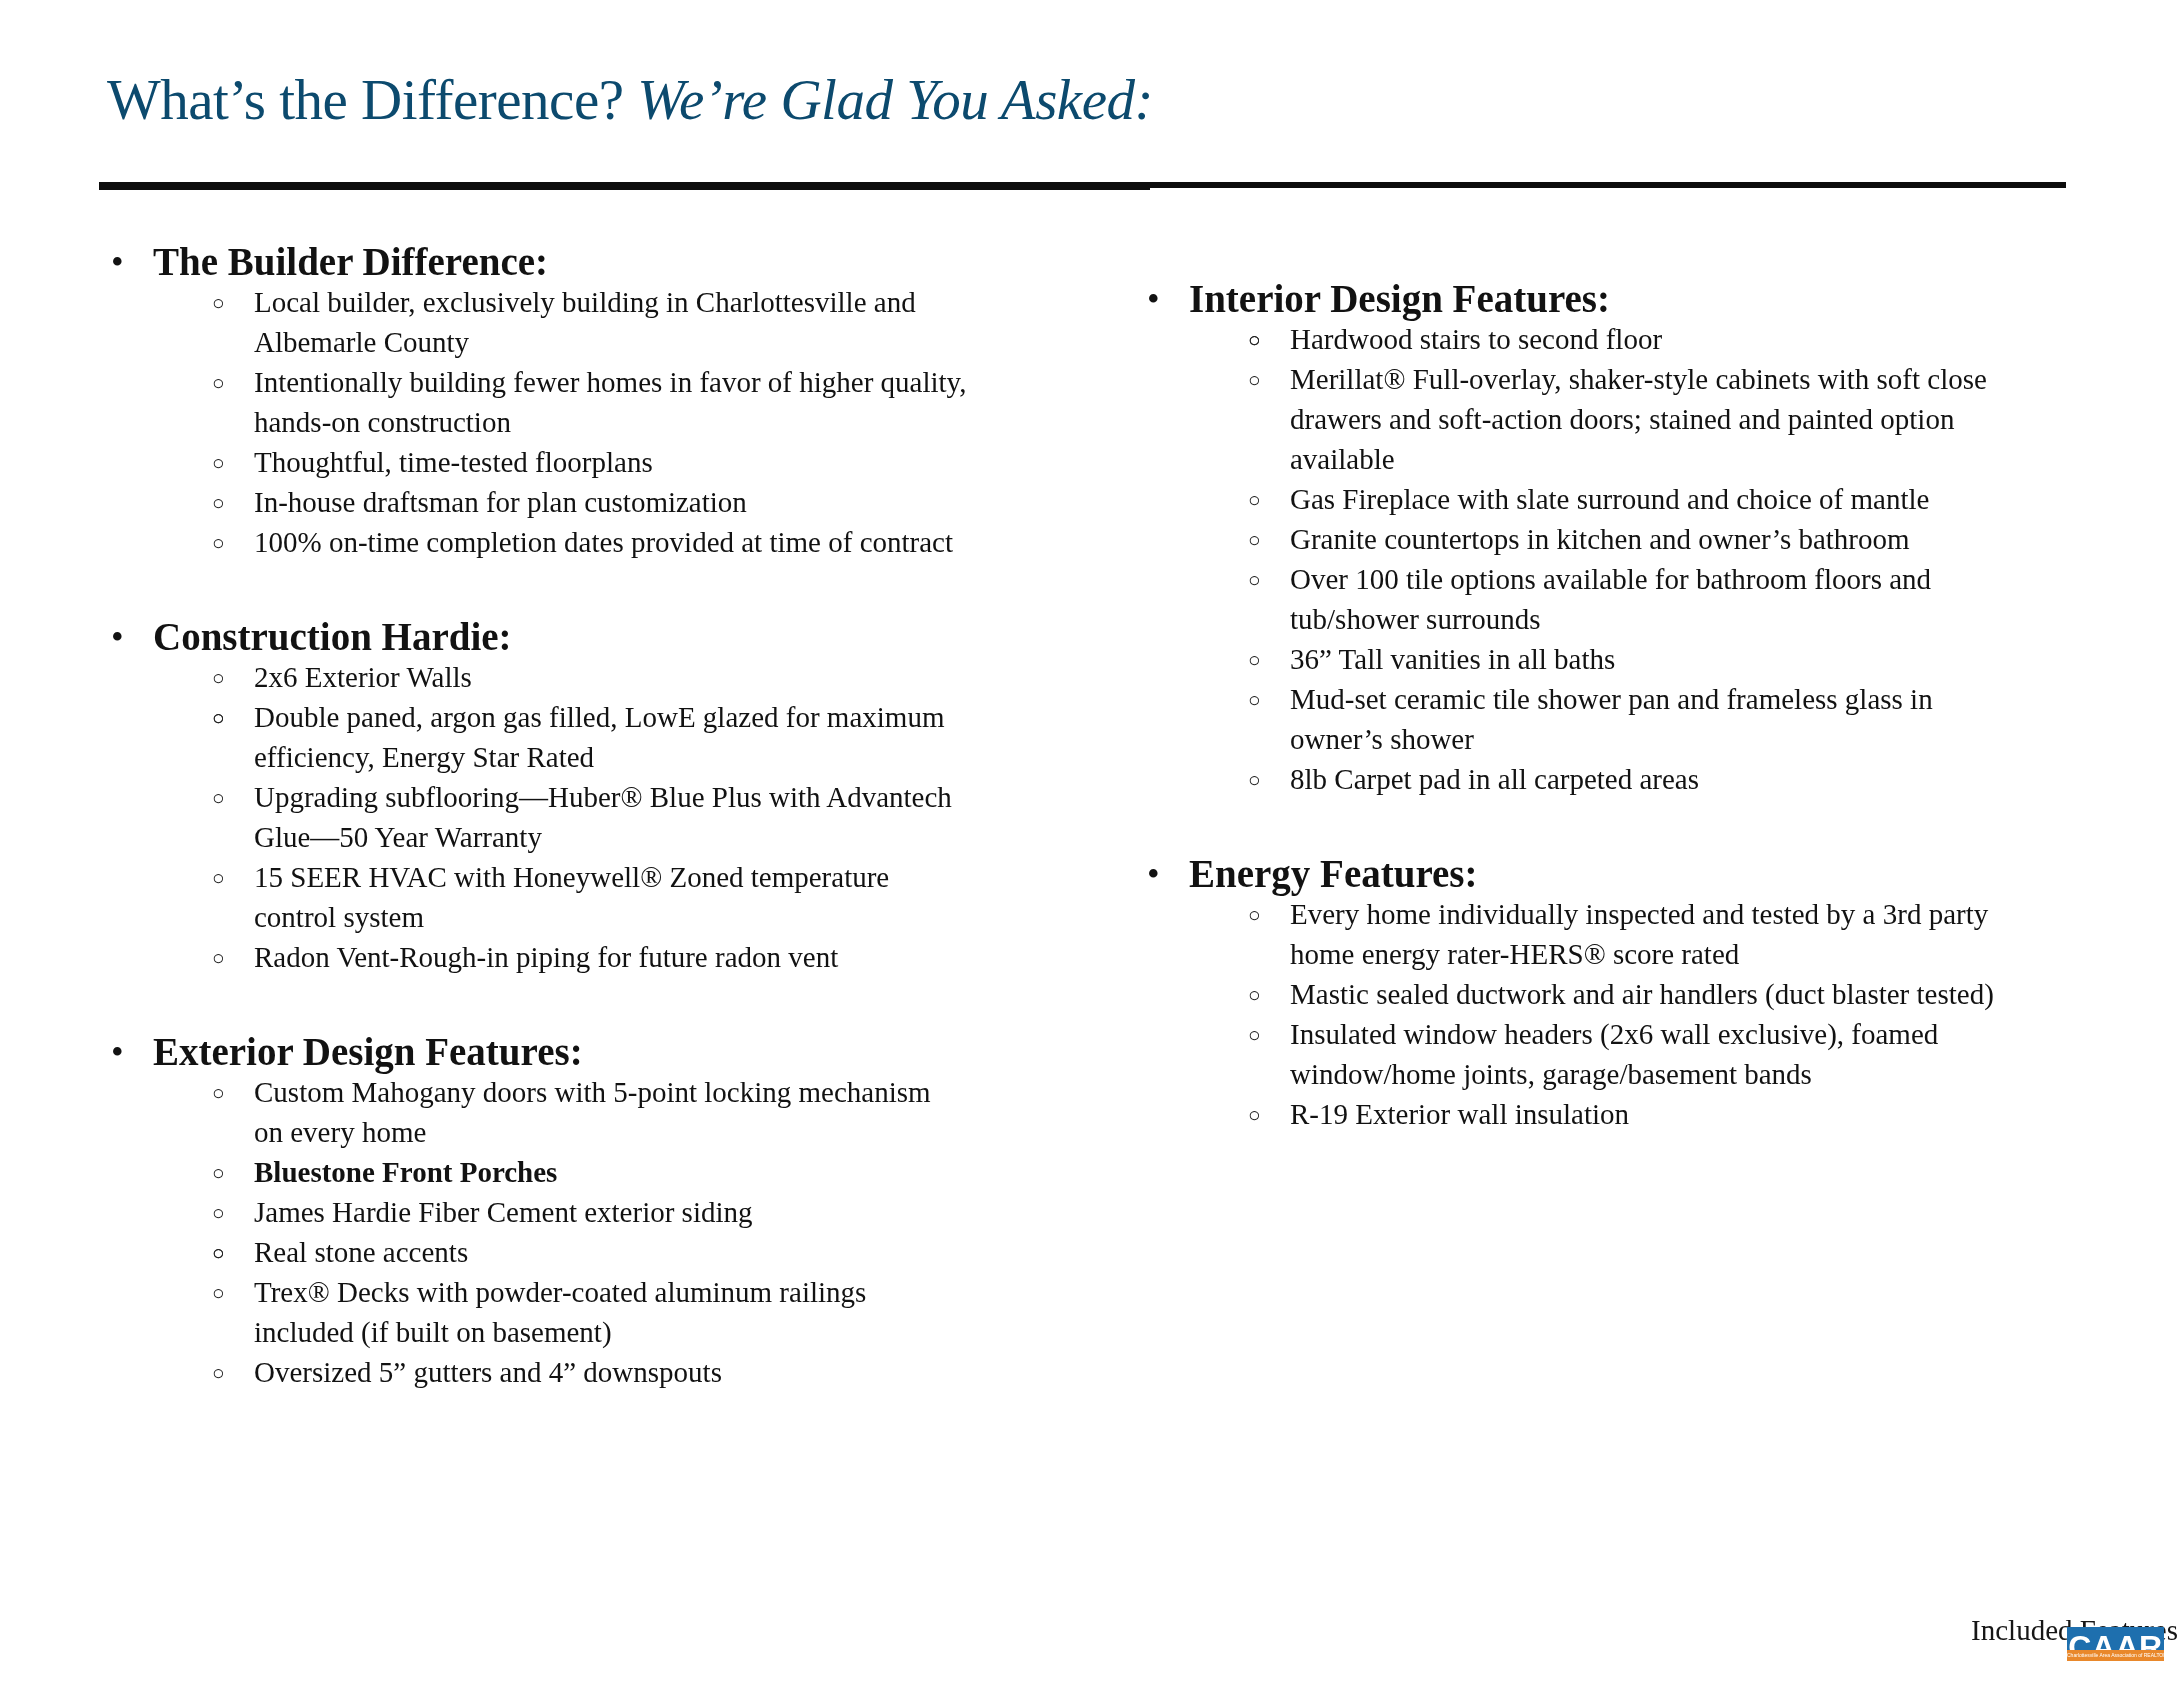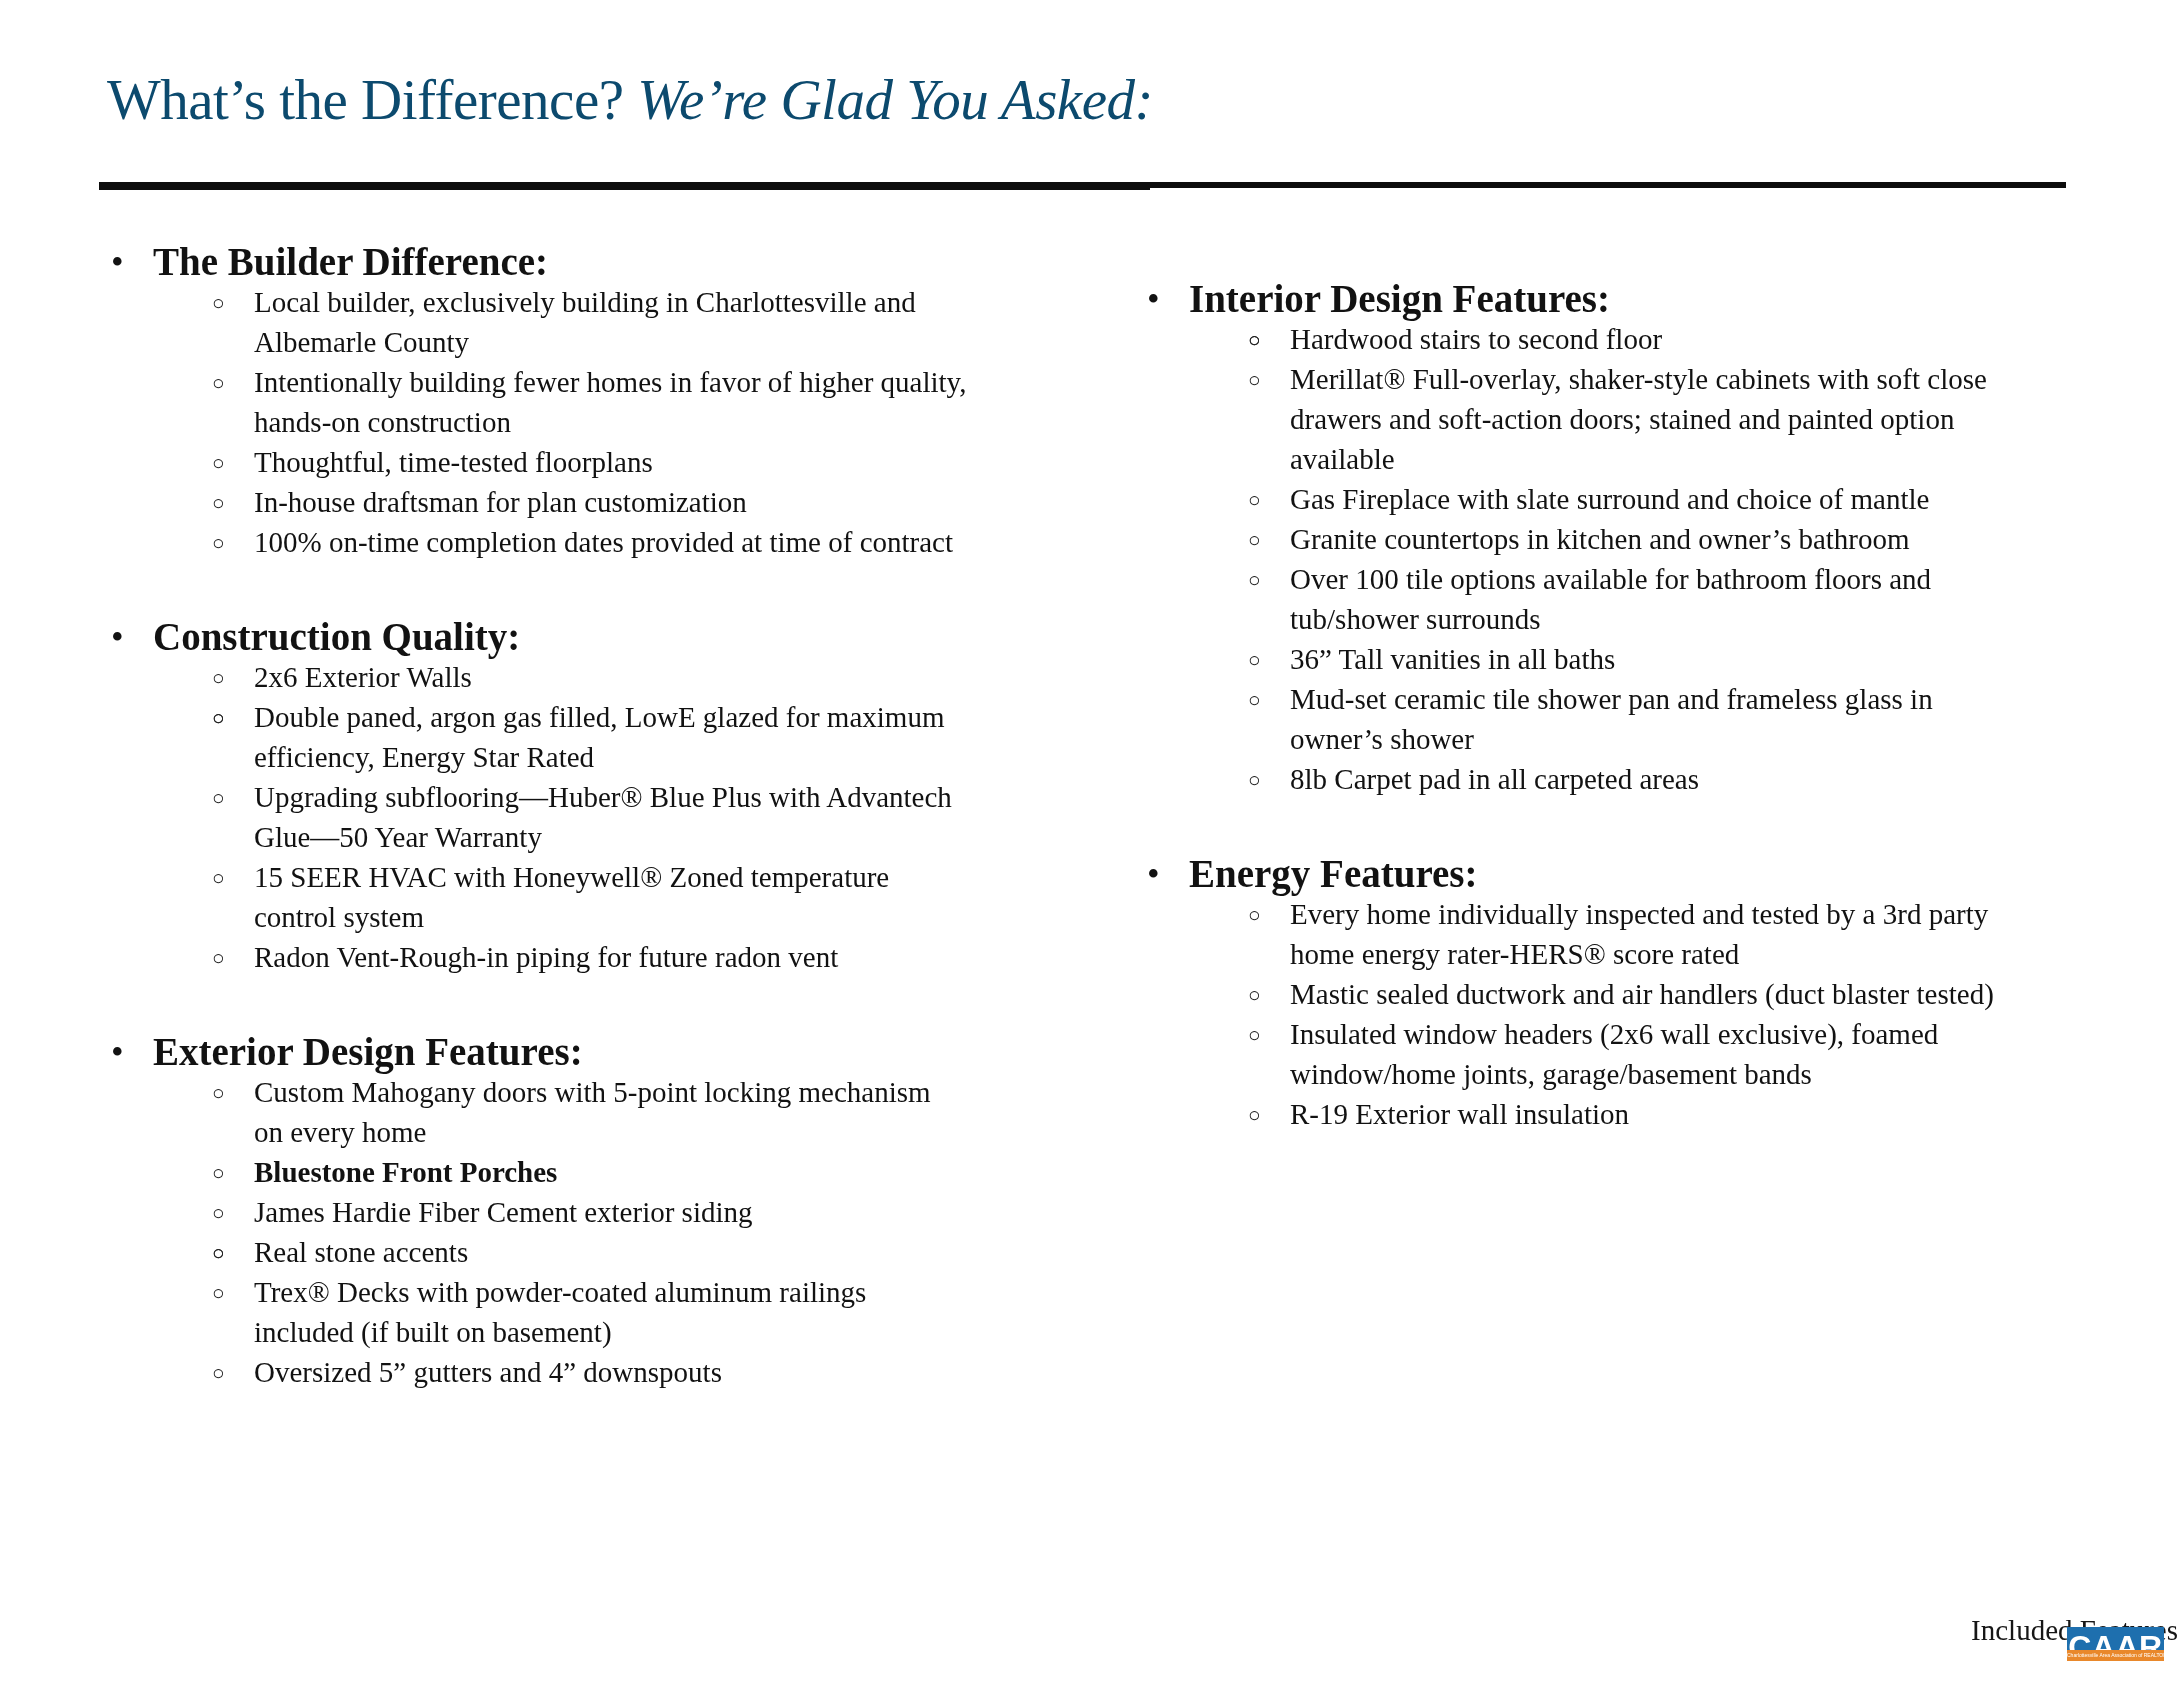--- a/index.html
+++ b/index.html
@@ -167,21 +167,21 @@
   <li class="item">
     <span class="item-circle">○</span>
     <span class="item-text">100% on-time completion dates provided at time of contract</span>
   </li>
 </ul>
   </section>
 
   <section class="section">
     <div class="sec-head">
       <span class="sec-bullet">•</span>
-      <h2 class="sec-title">Construction Quality:</h2>
+      <h2 class="sec-title">Construction Hardie:</h2>
     </div>
     <ul class="items">
   <li class="item">
     <span class="item-circle">○</span>
     <span class="item-text">2x6 Exterior Walls</span>
   </li>
 
   <li class="item">
     <span class="item-circle">○</span>
   </li>

